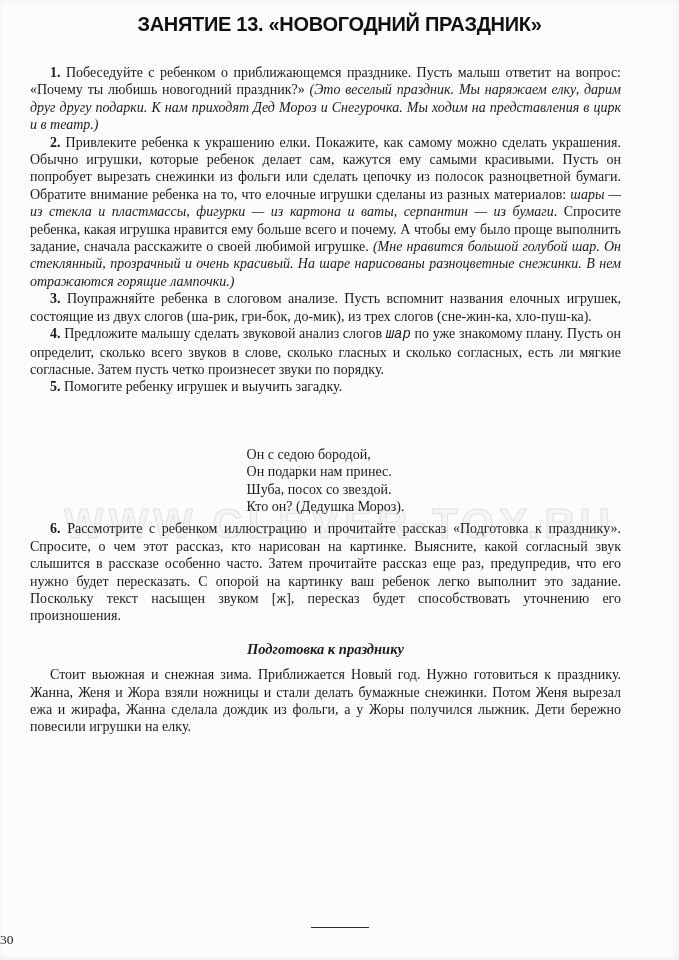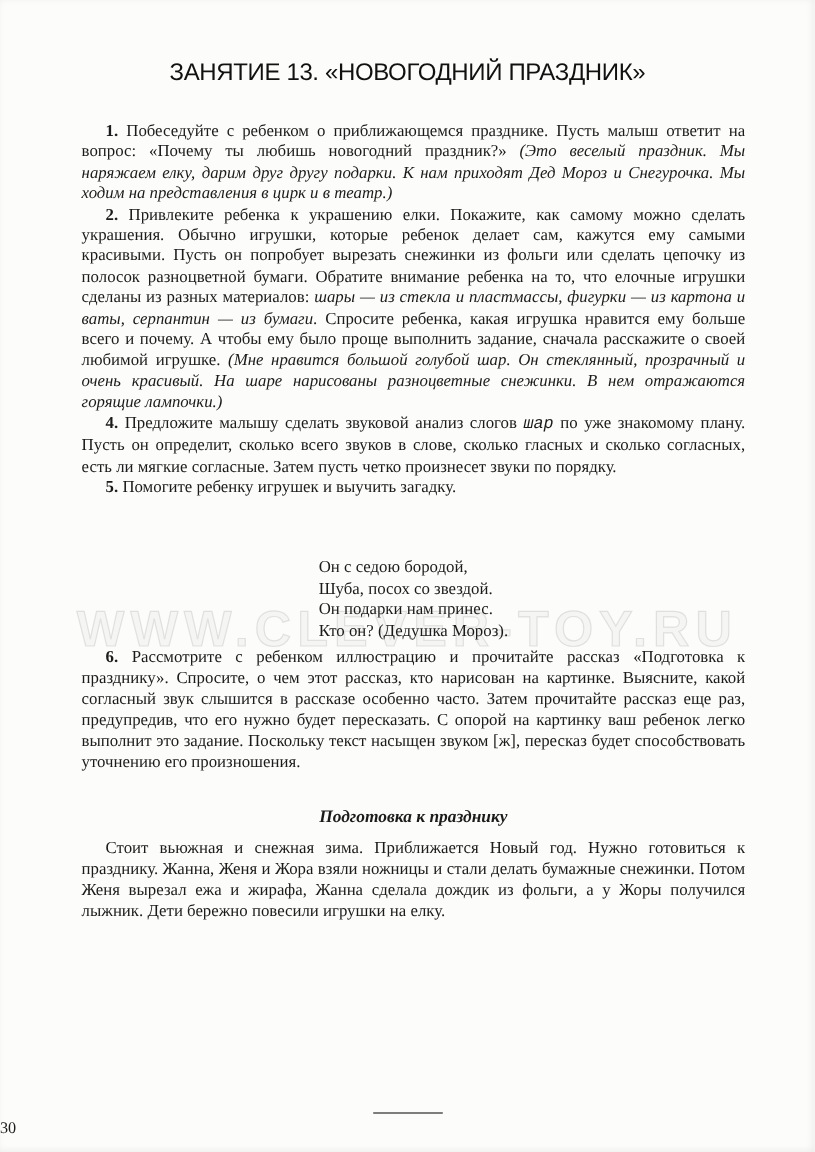--- a/index.html
+++ b/index.html
@@ -11,53 +11,53 @@
     position: relative;
     width: 679px;
     height: 960px;
     background: #fcfcfa;
     box-shadow: inset -3px 0 6px rgba(0,0,0,0.04), inset 0 -2px 5px rgba(0,0,0,0.03);
     overflow: hidden;
     color: #1b1b1b;
   }
   .doc-title {
     margin: 0;
-    padding-top: 50px;
+    padding-top: 13px;
     text-align: center;
     font-family: "Liberation Sans", sans-serif;
-    font-weight: normal;
+    font-weight: bold;
     font-size: 20px;
     letter-spacing: -0.3px;
     color: #111;
   }
   .content {
     position: relative;
     z-index: 1;
     margin-top: 28px;
-    padding: 0 58px 0 68px;
+    padding: 0 58px 0 30px;
     font-family: "Liberation Serif", serif;
     font-size: 14px;
     line-height: 17.4px;
     text-align: justify;
   }
   .content p.body-par {
     margin: 0;
     text-indent: 20px;
   }
   .riddle-wrap {
     margin: 6px 0 5px 0;
     text-align: center;
   }
   .riddle-block {
     display: inline-block;
     text-align: left;
     margin-top: 44px;
   }
   .story-heading {
-    margin: 29px 0 8px 0;
+    margin: 16px 0 8px 0;
     text-align: center;
     font-weight: bold;
     font-style: italic;
     font-size: 14.5px;
   }
   .watermark {
     position: absolute;
     z-index: 0;
     top: 460px;
     left: 0;
@@ -96,28 +96,29 @@
 <div class="page">
 
   <div class="watermark">WWW.CLEVER-TOY.RU</div>
 
   <h1 class="doc-title">ЗАНЯТИЕ 13. «НОВОГОДНИЙ ПРАЗДНИК»</h1>
 
   <div class="content">
 
     <p class="body-par"><span style="font-weight: bold;">1.</span><span> Побеседуйте с ребенком о приближающемся празднике. Пусть малыш ответит на вопрос: «Почему ты любишь новогодний праздник?» </span><span style="font-style: italic;">(Это веселый праздник. Мы наряжаем елку, дарим друг другу подарки. К нам приходят Дед Мороз и Снегурочка. Мы ходим на представления в цирк и в театр.)</span></p>
     <p class="body-par"><span style="font-weight: bold;">2.</span><span> Привлеките ребенка к украшению елки. Покажите, как самому можно сделать украшения. Обычно игрушки, которые ребенок делает сам, кажутся ему самыми красивыми. Пусть он попробует вырезать снежинки из фольги или сделать цепочку из полосок разноцветной бумаги. Обратите внимание ребенка на то, что елочные игрушки сделаны из разных материалов: </span><span style="font-style: italic;">шары — из стекла и пластмассы, фигурки — из картона и ваты, серпантин — из бумаги</span><span>. Спросите ребенка, какая игрушка нравится ему больше всего и почему. А чтобы ему было проще выполнить задание, сначала расскажите о своей любимой игрушке. </span><span style="font-style: italic;">(Мне нравится большой голубой шар. Он стеклянный, прозрачный и очень красивый. На шаре нарисованы разноцветные снежинки. В нем отражаются горящие лампочки.)</span></p>
+    <p class="body-par"><span style="font-weight: bold;">3.</span><span> Поупражняйте ребенка в слоговом анализе. Пусть вспомнит названия елочных игрушек, состоящие из двух слогов (ша-рик, гри-бок, до-мик), из трех слогов (сне-жин-ка, хло-пуш-ка).</span></p>
     <p class="body-par"><span style="font-weight: bold;">4.</span><span> Предложите малышу сделать звуковой анализ слогов </span><span style="font-style: italic; font-family: Liberation Mono, monospace;">шар</span><span> по уже знакомому плану. Пусть он определит, сколько всего звуков в слове, сколько гласных и сколько согласных, есть ли мягкие согласные. Затем пусть четко произнесет звуки по порядку.</span></p>
     <p class="body-par"><span style="font-weight: bold;">5.</span><span> Помогите ребенку игрушек и выучить загадку.</span></p>
 
     <div class="riddle-wrap">
       <div class="riddle-block">
         <div><span>Он с седою бородой,</span></div>
+        <div><span>Он подарки нам принес.</span></div>
         <div><span>Шуба, посох со звездой.</span></div>
-        <div><span>Он подарки нам принес.</span></div>
         <div><span>Кто он? (</span><span style="">Дедушка Мороз</span><span>).</span></div>
       </div>
     </div>
 
     <p class="body-par"><span style="font-weight: bold;">6.</span><span> Рассмотрите с ребенком иллюстрацию и прочитайте рассказ «Подготовка к празднику». Спросите, о чем этот рассказ, кто нарисован на картинке. Выясните, какой согласный звук слышится в рассказе особенно часто. Затем прочитайте рассказ еще раз, предупредив, что его нужно будет пересказать. С опорой на картинку ваш ребенок легко выполнит это задание. Поскольку текст насыщен звуком [ж], пересказ будет способствовать уточнению его произношения.</span></p>
 
     <div class="story-heading">Подготовка к празднику</div>
 
     <p class="body-par"><span>Стоит вьюжная и снежная зима. Приближается Новый год. Нужно готовиться к празднику. Жанна, Женя и Жора взяли ножницы и стали делать бумажные снежинки. Потом Женя вырезал ежа и жирафа, Жанна сделала дождик из фольги, а у Жоры получился лыжник. Дети бережно повесили игрушки на елку.</span></p>
 

